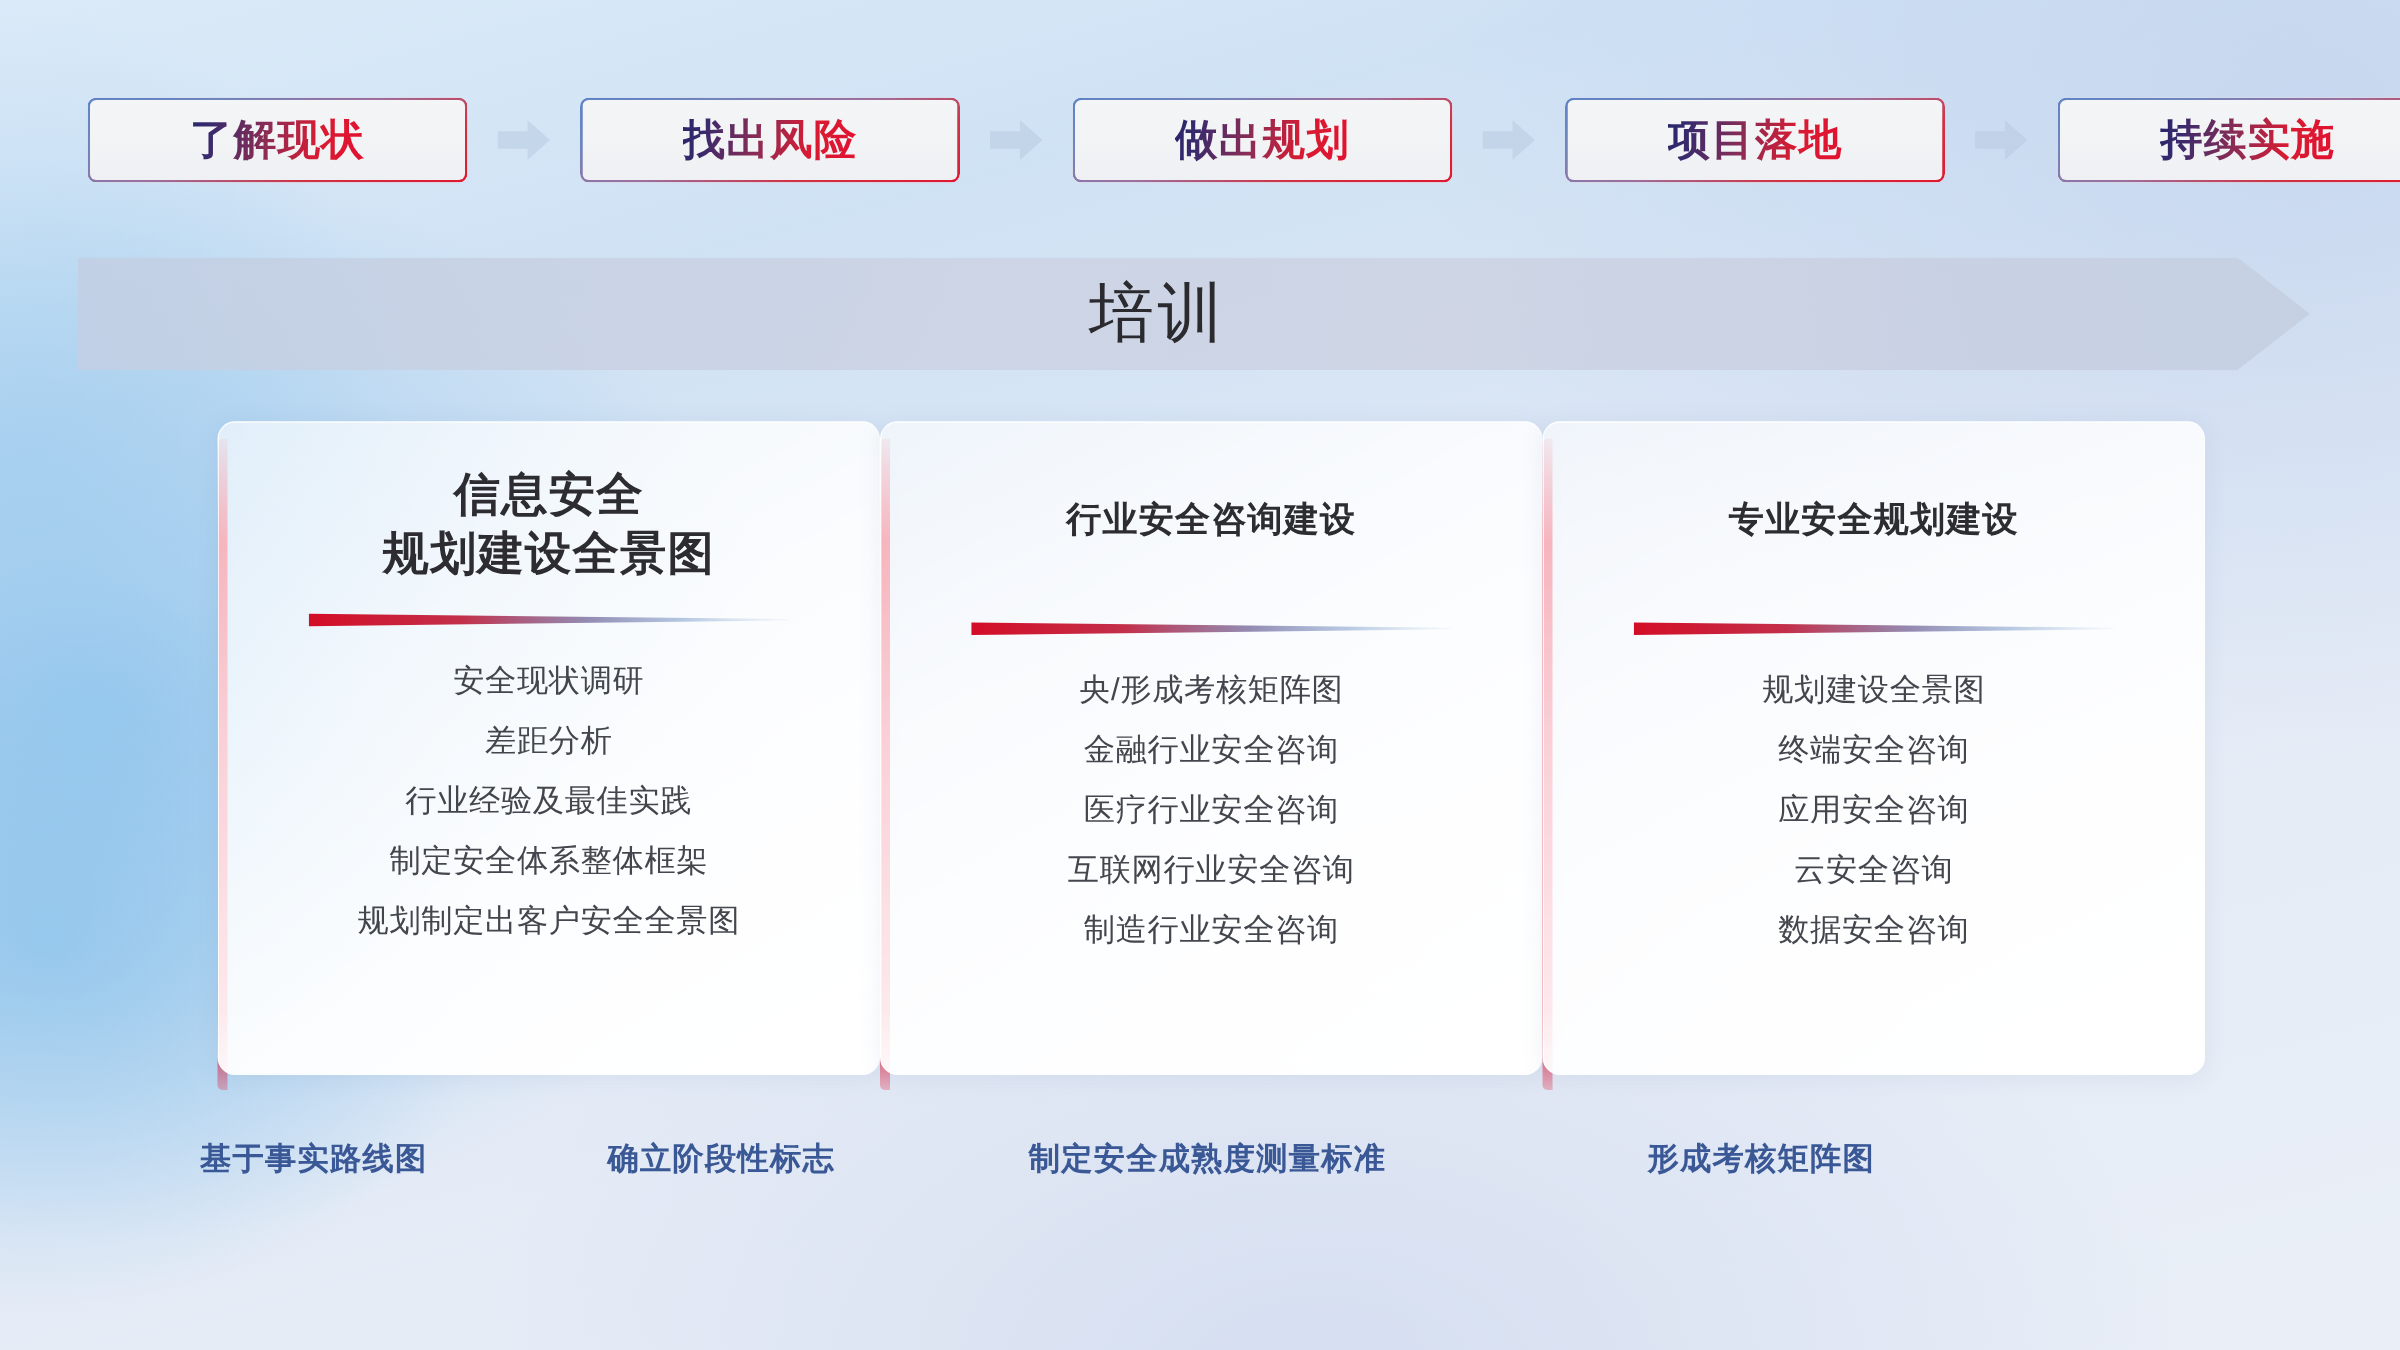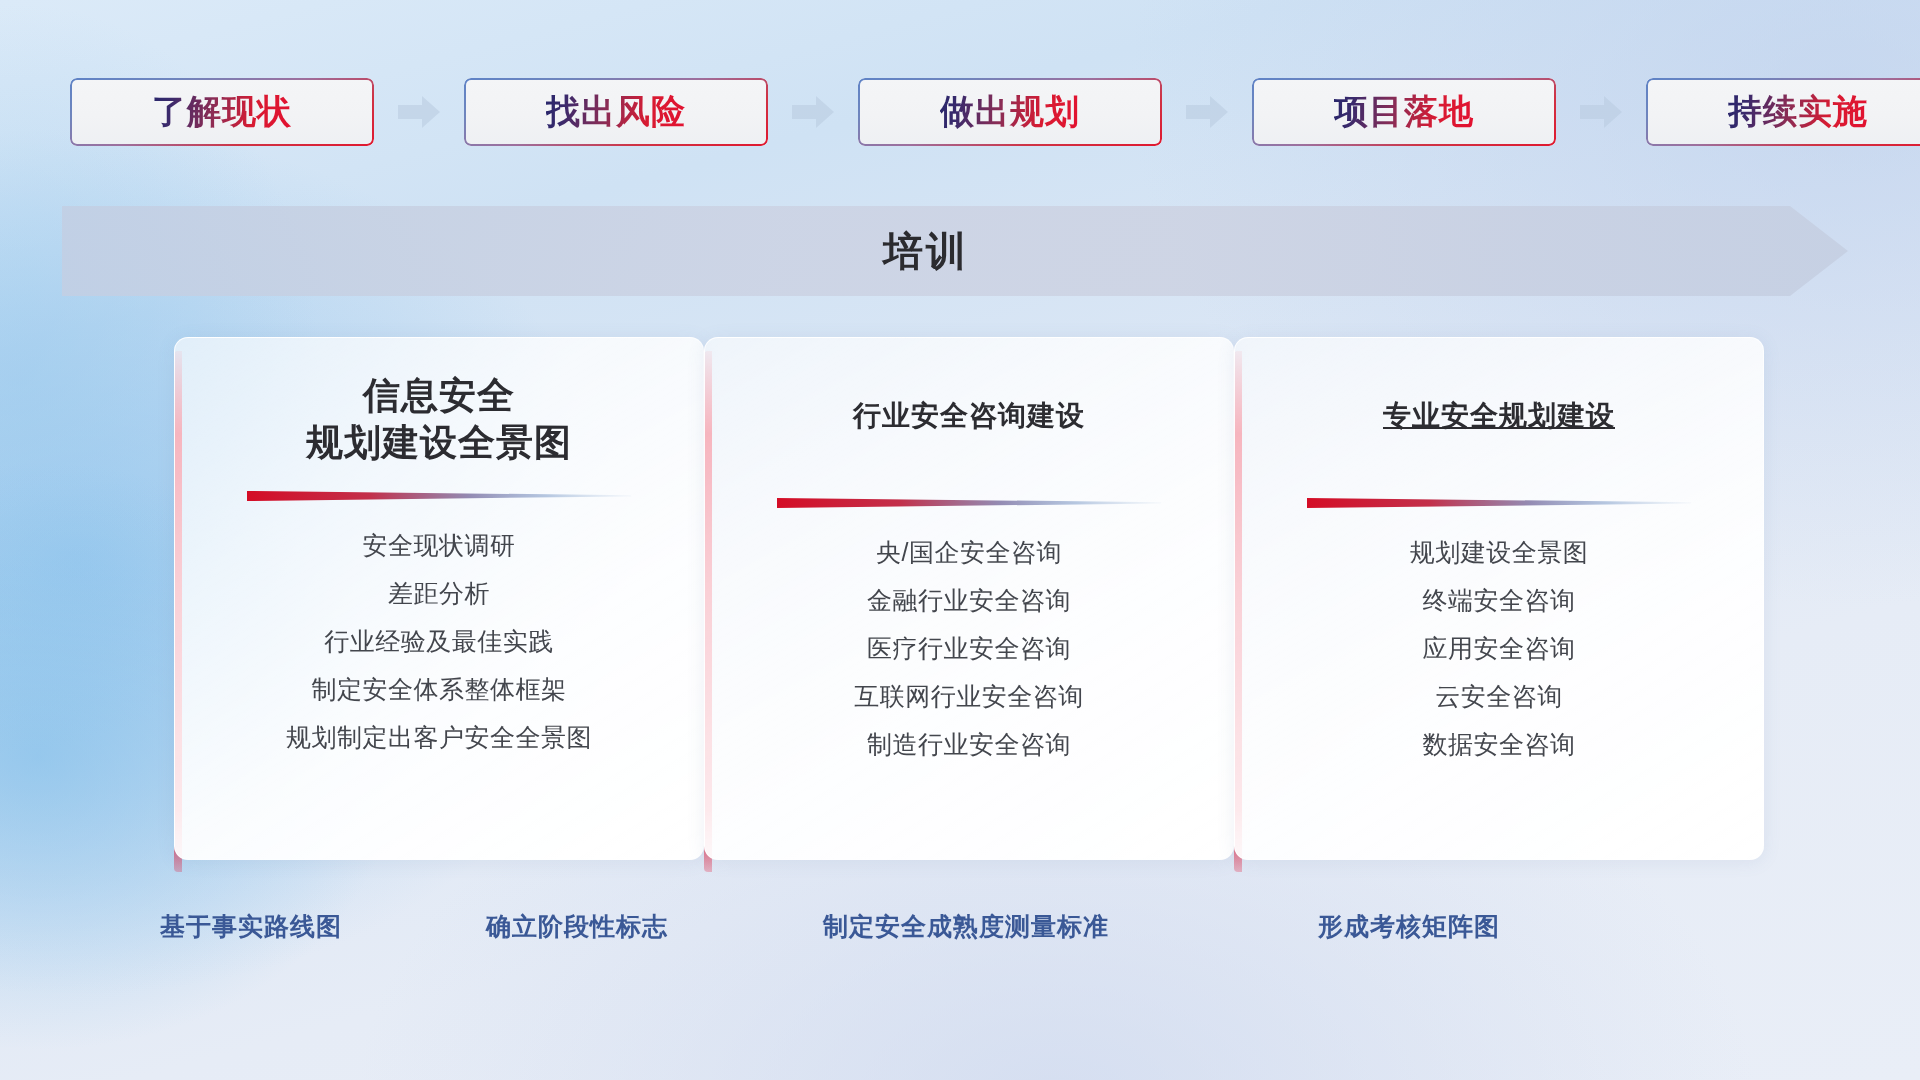--- a/index.html
+++ b/index.html
@@ -89,22 +89,22 @@
     position: absolute; inset: 0;
     background: linear-gradient(100deg, #c2cfe4 0%, #c7d1e3 18%, #ccd3e4 40%, #cdd3e3 62%, #c8d0e2 82%, #c5cfe2 100%);
     -webkit-clip-path: polygon(0 0, calc(100% - 58px) 0, 100% 50%, calc(100% - 58px) 100%, 0 100%);
     clip-path: polygon(0 0, calc(100% - 58px) 0, 100% 50%, calc(100% - 58px) 100%, 0 100%);
     opacity: 0.9;
   }
   #banner-text {
     position: absolute;
     left: 0; right: 58px; top: 0; bottom: 0;
     display: flex; align-items: center; justify-content: center;
-    font-size: 40px;
-    font-weight: bold;
+    font-size: 52px;
+    font-weight: normal;
     color: #2b2b2f;
     letter-spacing: 3px;
   }
 
   
   #cards {
     position: absolute;
     left: 113px; top: 337px;
     width: 1712px; height: 535px;
     display: flex;
@@ -281,33 +281,33 @@
                 <stop offset="32%" stop-color="#c02541" stop-opacity="0.95"></stop>
                 <stop offset="58%" stop-color="#7a6fa0" stop-opacity="0.8"></stop>
                 <stop offset="78%" stop-color="#7e9cc8" stop-opacity="0.55"></stop>
                 <stop offset="100%" stop-color="#a9c2de" stop-opacity="0.08"></stop>
               </linearGradient>
             </defs>
             <path d="M0 2 L384 6.2 L384 7.4 L0 12 Z" fill="url(#dg2)"></path>
           </svg>
         </div>
         <div class="card-list">
-          <div class="card-list-item">央/国企安全咨询</div>
+          <div class="card-list-item">央/形成考核矩阵图</div>
           <div class="card-list-item">金融行业安全咨询</div>
           <div class="card-list-item">医疗行业安全咨询</div>
           <div class="card-list-item">互联网行业安全咨询</div>
           <div class="card-list-item">制造行业安全咨询</div>
         </div>
       </div>
     </div>
 
     <div class="card-wrap">
       <div class="card-accent"></div>
       <div class="card">
-        <div class="card-title" style="padding-top:26px;text-decoration:underline;">
+        <div class="card-title" style="padding-top:26px;">
           <div>专业安全规划建设</div>
         </div>
         <div class="divider" style="margin-top:62px;">
           <svg viewBox="0 0 384 14" width="384" height="14" preserveAspectRatio="none" aria-hidden="true">
             <defs>
               <linearGradient id="dg3" x1="0" y1="0" x2="1" y2="0">
                 <stop offset="0%" stop-color="#d40d26" stop-opacity="1"></stop>
                 <stop offset="32%" stop-color="#c02541" stop-opacity="0.95"></stop>
                 <stop offset="58%" stop-color="#7a6fa0" stop-opacity="0.8"></stop>
                 <stop offset="78%" stop-color="#7e9cc8" stop-opacity="0.55"></stop>

